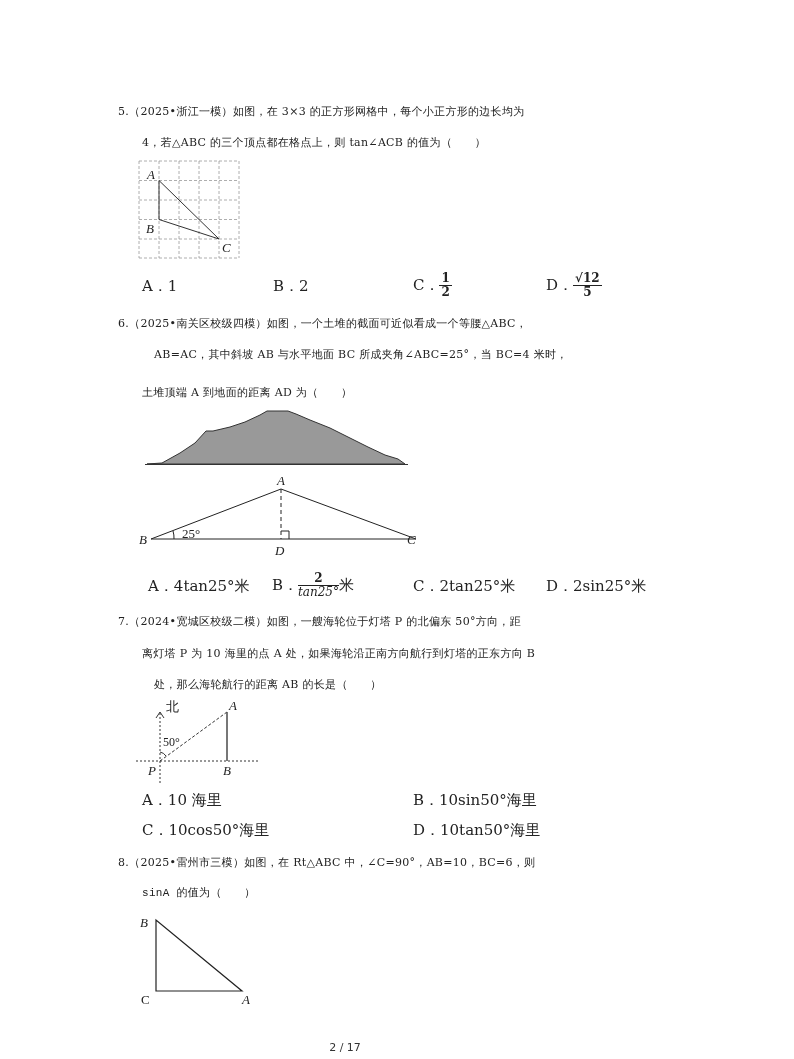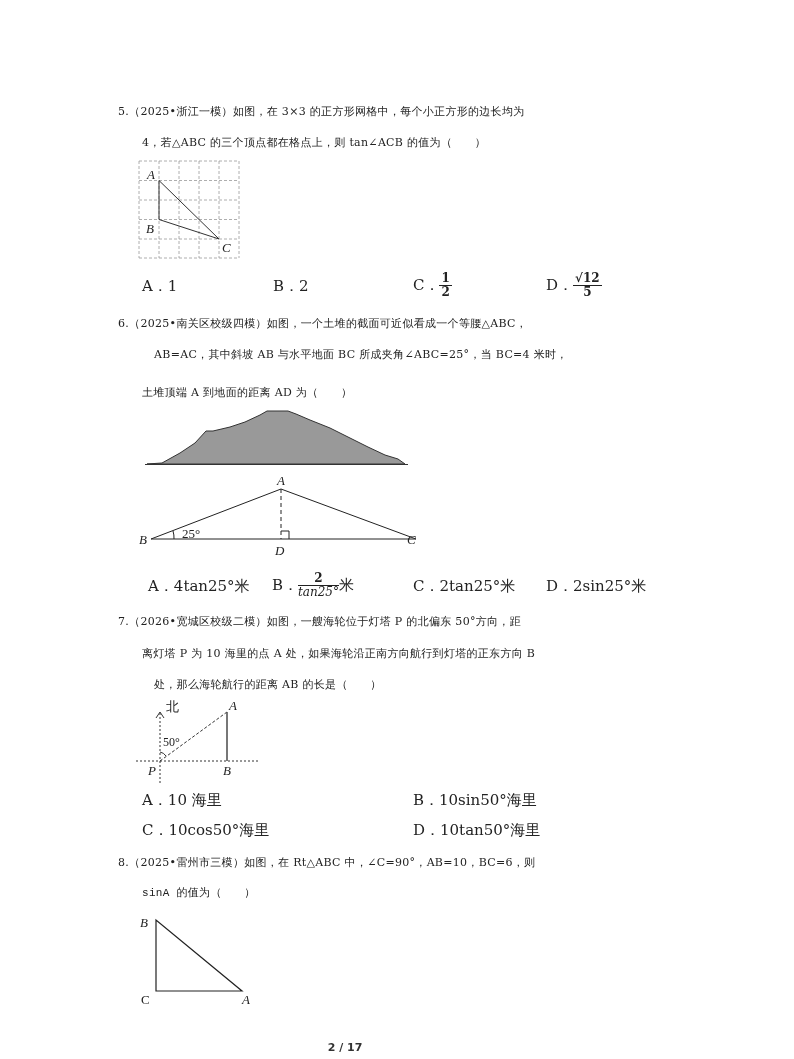--- a/index.html
+++ b/index.html
@@ -5,21 +5,21 @@
   html, body { margin:0; padding:0; background:#ffffff; }
   body { width:794px; height:1059px; position:relative; overflow:hidden;
          font-family:"DejaVu Serif","Liberation Serif",serif; color:#222; }
   .line { position:absolute; font-size:11px; line-height:20px; white-space:nowrap; letter-spacing:0.3px; }
   .opt { position:absolute; font-size:15px; line-height:20px; white-space:nowrap; }
   .frac { display:inline-block; vertical-align:middle; text-align:center; font-weight:bold; font-size:12px; line-height:13px; }
   .frac .num { display:block; border-bottom:1.5px solid #222; padding:0 2px; }
   .frac .den { display:block; }
   .frac.it .den { font-style:italic; font-weight:normal; }
   svg { position:absolute; overflow:visible; }
-  .footer { position:absolute; left:0; width:690px; top:1041px; text-align:center; font-family:"DejaVu Sans","Liberation Sans",sans-serif; font-size:11px; font-weight:bold; color:#333; }
+  .footer { position:absolute; left:0; width:690px; top:1041px; text-align:center; font-family:"DejaVu Sans","Liberation Sans",sans-serif; font-size:11px; font-weight:normal; color:#333; }
   .lbl { font-family:"Liberation Serif","DejaVu Serif",serif; font-style:italic; font-size:13px; fill:#222; }
 </style>
 </head>
 <body>
 
 <div class="line" style="left:118px;top:102px;">5.（2025•浙江一模）如图，在 3×3 的正方形网格中，每个小正方形的边长均为</div>
 <div class="line" style="left:142px;top:133px;">4，若△ABC 的三个顶点都在格点上，则 tan∠ACB 的值为（　　）</div>
 
 <svg style="left:138px;top:160px;" width="106" height="100" viewBox="0 0 106 100">
   <g stroke="#999" stroke-width="0.8" stroke-dasharray="3,2" fill="none">
@@ -66,21 +66,21 @@
   <text class="lbl" x="1" y="72">B</text>
   <text class="lbl" x="269" y="72">C</text>
   <text class="lbl" x="137" y="83">D</text>
 </svg>
 
 <div class="opt" style="left:142px;top:576px;margin-left:6px;"><span>A．</span><span>4tan25°米</span></div>
 <div class="opt" style="left:272px;top:572px;"><span>B．</span><span class="frac it"><span class="num">2</span><span class="den">tan25°</span></span><span>米</span></div>
 <div class="opt" style="left:413px;top:576px;"><span>C．</span><span>2tan25°米</span></div>
 <div class="opt" style="left:546px;top:576px;"><span>D．</span><span>2sin25°米</span></div>
 
-<div class="line" style="left:118px;top:612px;">7.（2026•宽城区校级二模）如图，一艘海轮位于灯塔 P 的北偏东 50°方向，距</div>
+<div class="line" style="left:118px;top:612px;">7.（2024•宽城区校级二模）如图，一艘海轮位于灯塔 P 的北偏东 50°方向，距</div>
 <div class="line" style="left:142px;top:644px;">离灯塔 P 为 10 海里的点 A 处，如果海轮沿正南方向航行到灯塔的正东方向 B</div>
 <div class="line" style="left:142px;top:675px;margin-left:12px;">处，那么海轮航行的距离 AB 的长是（　　）</div>
 
 <svg style="left:134px;top:697px;" width="130" height="88" viewBox="0 0 130 88">
   <line x1="26" y1="86" x2="26" y2="16" stroke="#333" stroke-width="1" stroke-dasharray="2,2"></line>
   <polyline points="22,21 26,15 30,21" fill="none" stroke="#333" stroke-width="1"></polyline>
   <line x1="2" y1="64" x2="125" y2="64" stroke="#333" stroke-width="1" stroke-dasharray="2,2"></line>
   <line x1="26" y1="64" x2="93" y2="15" stroke="#333" stroke-width="1" stroke-dasharray="3,2"></line>
   <line x1="93" y1="15" x2="93" y2="64" stroke="#555" stroke-width="1.6"></line>
   <path d="M 26,55 A 9 9 0 0 1 32,59" fill="none" stroke="#333" stroke-width="1"></path>

